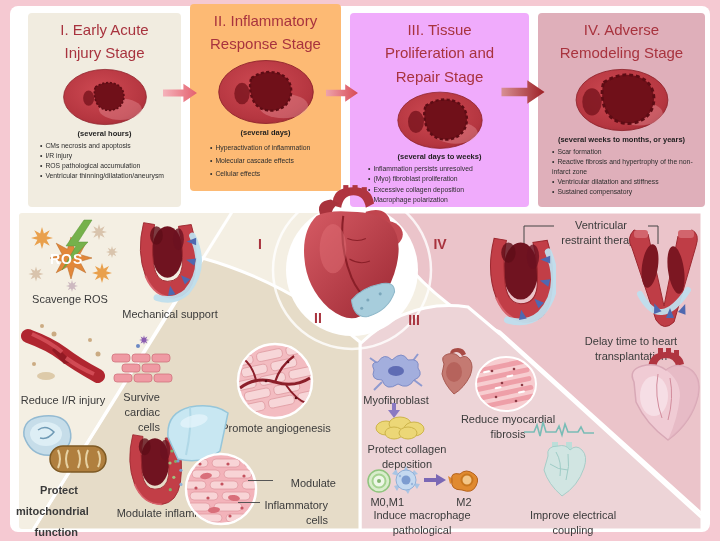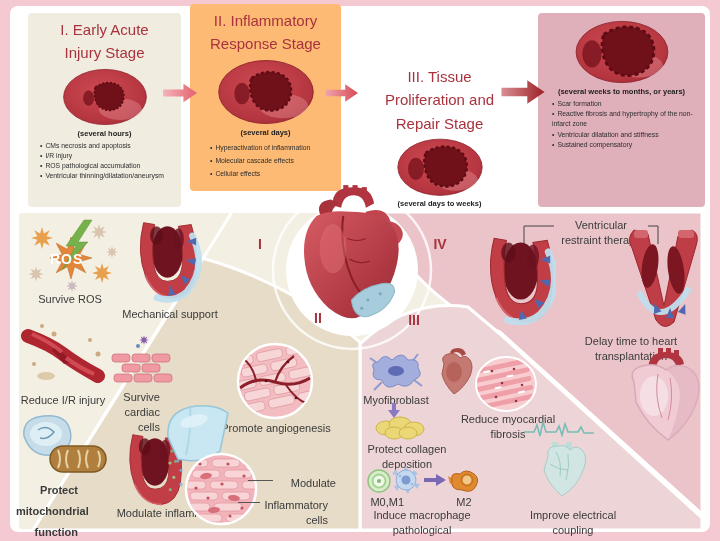--- a/index.html
+++ b/index.html
@@ -4,21 +4,21 @@
 <style>
   html,body{margin:0;padding:0;background:#e8e8e8;}
   .page{position:relative;width:720px;height:541px;background:#f5c9d2;overflow:hidden;
         font-family:"Liberation Sans","DejaVu Sans",sans-serif;}
   .abs{position:absolute;}
   .inner{left:10px;top:6px;width:700px;height:526px;background:#ffffff;border-radius:8px;}
   
   .card{display:flex;flex-direction:column;align-items:center;border-radius:4px;padding:5px 4px 2px 4px;box-sizing:border-box;}
   .c1{left:28px;top:13px;width:153px;height:194px;background:#f1ece0;}
   .c2{left:190px;top:4px;width:151px;height:187px;background:#fdba74;}
-  .c3{left:350px;top:13px;width:179px;height:194px;background:#ffffff;margin-top:47px;}
+  .c3{left:350px;top:13px;width:179px;height:194px;background:#f0abfc;}
   .c4{left:538px;top:13px;width:167px;height:194px;background:#dfafba;}
   .ctitle{font-size:15px;font-weight:normal;color:#a8333e;text-align:center;line-height:1.55;margin-bottom:1px;}
   .c1 .ctitle{width:92px;}  .c2 .ctitle{width:120px;} .c3 .ctitle{width:140px;} .c4 .ctitle{width:135px;}
   .duration{font-size:7.5px;font-weight:bold;color:#1d1d1d;text-align:center;margin:1px 0 2px 0;}
   .blist{list-style:none;margin:1px 0 0 0;padding:0 2px 0 8px;width:100%;box-sizing:border-box;}
   .blist li{font-size:6.8px;color:#2e2e2e;line-height:1.5;text-align:left;}
   .blist li::before{content:"•";margin-right:3px;}
   .c2 .blist{padding-left:16px;} .c2 .blist li{margin:3px 0;}
   .c3 .blist{padding-left:14px;}
   .c4 .blist{padding-left:10px;}
@@ -116,20 +116,21 @@
     <div class="duration">(several days to weeks)</div>
     <ul class="blist">
       <li>Inflammation persists unresolved</li>
       <li>(Myo) fibroblast proliferation</li>
       <li>Excessive collagen deposition</li>
       <li>Macrophage polarization</li>
     </ul>
   </div>
 
   <div class="abs card c4">
+    <div class="ctitle">IV. Adverse Remodeling Stage</div>
     <svg width="112" height="68" viewBox="0 0 120 80">
       <ellipse cx="60" cy="40" rx="54" ry="36" fill="url(#hg)" stroke="#8e222b"></ellipse>
       <ellipse cx="80" cy="56" rx="28" ry="14" fill="#f0a3a8" opacity="0.35"></ellipse>
       <use href="#stageblob" transform="translate(68,40) scale(1.14)"></use>
     </svg>
     <div class="duration">(several weeks to months, or years)</div>
     <ul class="blist">
       <li>Scar formation</li>
       <li>Reactive fibrosis and hypertrophy of the non-infarct zone</li>
       <li>Ventricular dilatation and stiffness</li>
@@ -184,21 +185,21 @@
     <use href="#star8" transform="translate(75,14) scale(0.4)" fill="#d9c4ad"></use>
     <use href="#star8" transform="translate(12,56) scale(0.38)" fill="#d9c4ad"></use>
     <use href="#star8" transform="translate(48,68) scale(0.3)" fill="#cdb9c0"></use>
     <use href="#star8" transform="translate(88,34) scale(0.3)" fill="#d9c4ad"></use>
     <use href="#star8" transform="translate(18,20) scale(0.55)" fill="#e9a04c"></use>
     <use href="#star8" transform="translate(78,55) scale(0.5)" fill="#e9a04c"></use>
     <use href="#star8" transform="translate(47,40) scale(1.05)" fill="#e2873a" stroke="#b96a25" stroke-width="0.5"></use>
     <polygon points="60,2 42,28 52,28 38,52 64,24 54,24 68,2" fill="#76b14b" stroke="#5a9638" stroke-width="0.5"></polygon>
     <text x="26" y="46" font-size="14" font-weight="bold" fill="#ffffff" letter-spacing="1">ROS</text>
   </svg>
-  <div class="abs lbl" style="left:20px;top:292px;width:100px">Survive ROS</div>
+  <div class="abs lbl" style="left:20px;top:292px;width:100px">Scavenge ROS</div>
 
   <svg class="abs z2" style="left:132px;top:219px" width="74" height="86" viewBox="0 0 74 92">
     <use href="#heartSec" transform="translate(2,2) scale(0.98)"></use>
     <path d="M62,18 Q78,52 56,78 Q42,90 24,84" stroke="#bfdeed" stroke-width="7" fill="none" stroke-linecap="round" opacity="0.95"></path>
     <polygon points="0,0 10,4 0,8" transform="translate(66,28) rotate(180)" fill="#4f68b0"></polygon>
     <polygon points="0,0 10,4 0,8" transform="translate(64,50) rotate(195)" fill="#4f68b0"></polygon>
     <polygon points="0,0 10,4 0,8" transform="translate(54,70) rotate(225)" fill="#4f68b0"></polygon>
     <polygon points="0,0 10,4 0,8" transform="translate(36,82) rotate(260)" fill="#4f68b0"></polygon>
   </svg>
   <div class="abs lbl" style="left:118px;top:307px;width:104px">Mechanical support</div>

